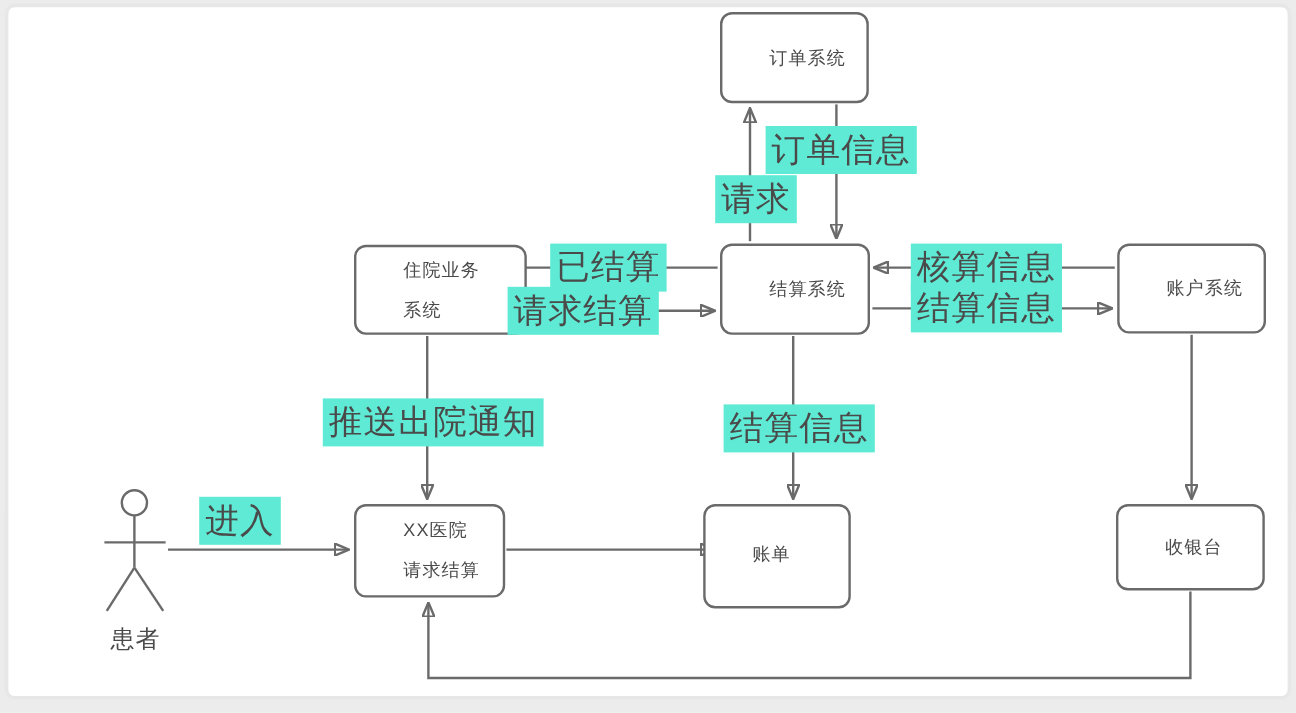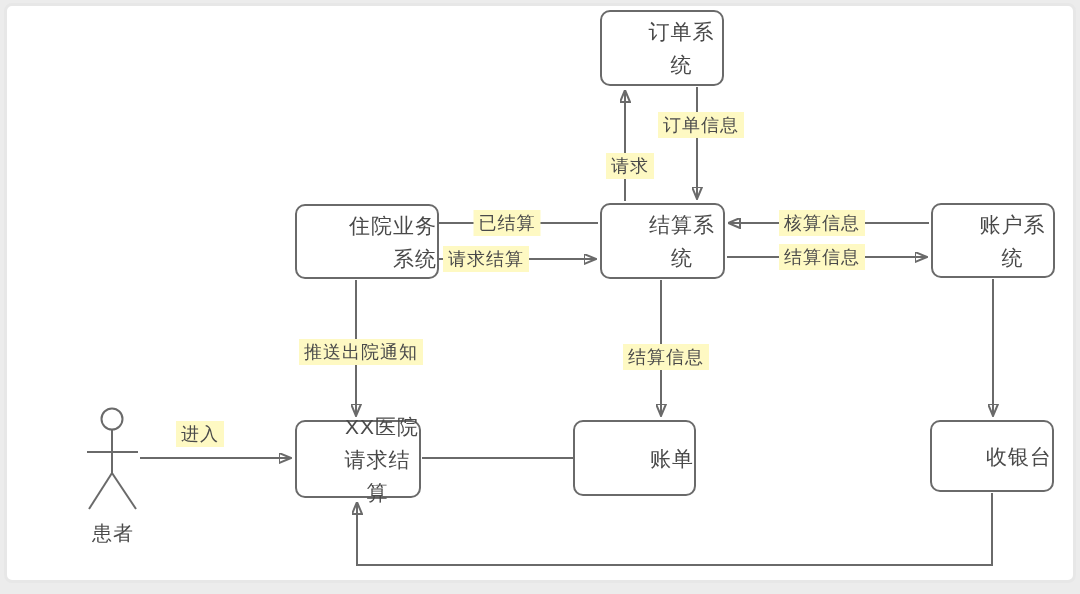--- a/index.html
+++ b/index.html
@@ -21,36 +21,36 @@
     background:#ffffff;border:3px solid var(--card-border);border-radius:8px;
   }
   .canvas{position:absolute;left:0;top:0;width:1080px;height:594px;}
   svg.lines{position:absolute;left:0;top:0;width:1080px;height:594px;}
   svg.lines line, svg.lines path, svg.lines circle{
     stroke:var(--line);stroke-width:2;fill:none;
   }
   .node{
     position:absolute;background:var(--node-bg);
     border:2px solid var(--line);border-radius:10px;
-    display:flex;flex-direction:column;align-items:flex-end;justify-content:center;
-    font-size:21px;color:var(--text);line-height:33px;text-align:center;
+    display:flex;flex-direction:column;align-items:flex-start;justify-content:center;
+    font-size:15px;color:var(--text);line-height:33px;text-align:center;
     letter-spacing:1px;
     padding-left:39px;
   }
   .n-order{left:600px;top:10px;width:124px;height:76px;}
   .n-inpatient{left:295px;top:204px;width:144px;height:75px;}
   .n-settle{left:600px;top:203px;width:125px;height:76px;}
   .n-account{left:931px;top:203px;width:124px;height:75px;}
   .n-program{left:295px;top:420px;width:126px;height:78px;}
-  .n-bill{left:573px;top:420px;width:123px;height:76px;}
+  .n-bill{left:586px;top:420px;width:123px;height:87px;font-family:Liberation Mono, monospace;}
   .n-cashier{left:930px;top:420px;width:124px;height:72px;}
   .edge-label{
     position:absolute;transform:translate(-50%,-50%);
-    background:#fef9c3;padding:1px 5px;white-space:nowrap;
-    font-size:18px;color:var(--text);letter-spacing:1px;
+    background:#5eead4;padding:1px 5px;white-space:nowrap;
+    font-size:28px;color:var(--text);letter-spacing:1px;
   }
   .l-request{left:630px;top:166px;}
   .l-order-info{left:701px;top:125px;}
   .l-settled{left:507px;top:223px;}
   .l-request-settle{left:486px;top:259px;}
   .l-accounting{left:822px;top:223px;}
   .l-settle-info-h{left:822px;top:257px;}
   .l-push-discharge{left:361px;top:352px;}
   .l-settle-info-v{left:666px;top:357px;}
   .l-remaining{left:997px;top:355px;}

